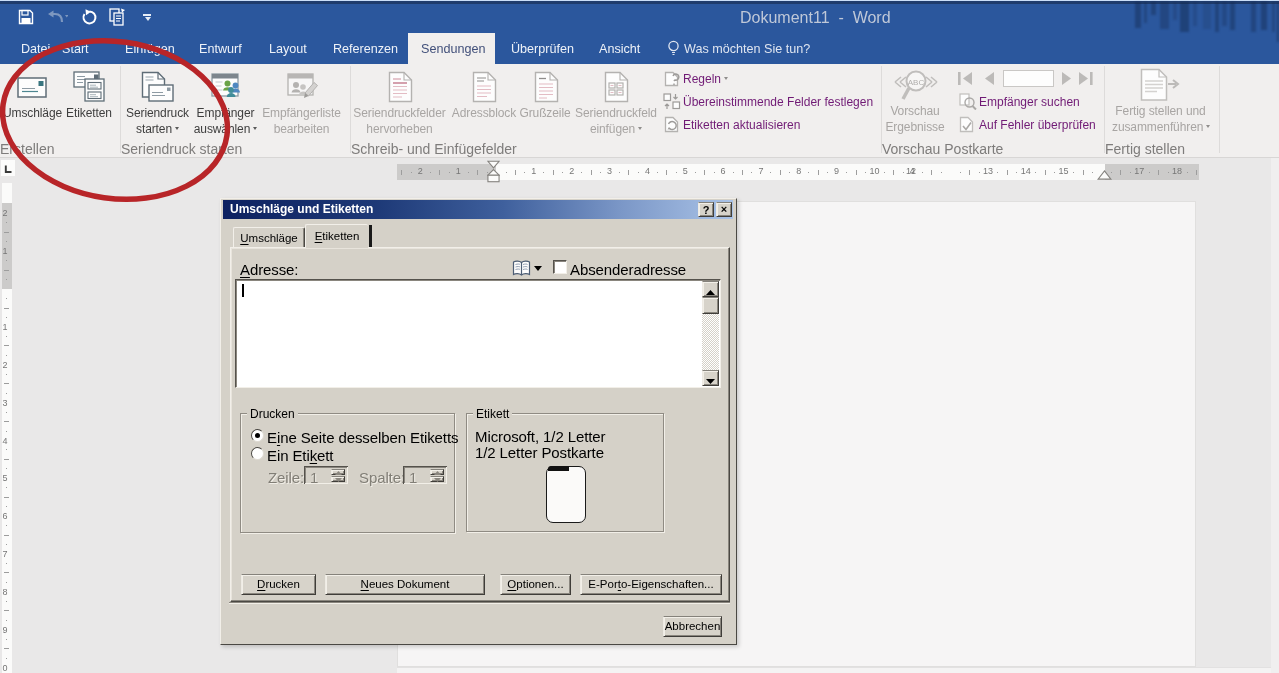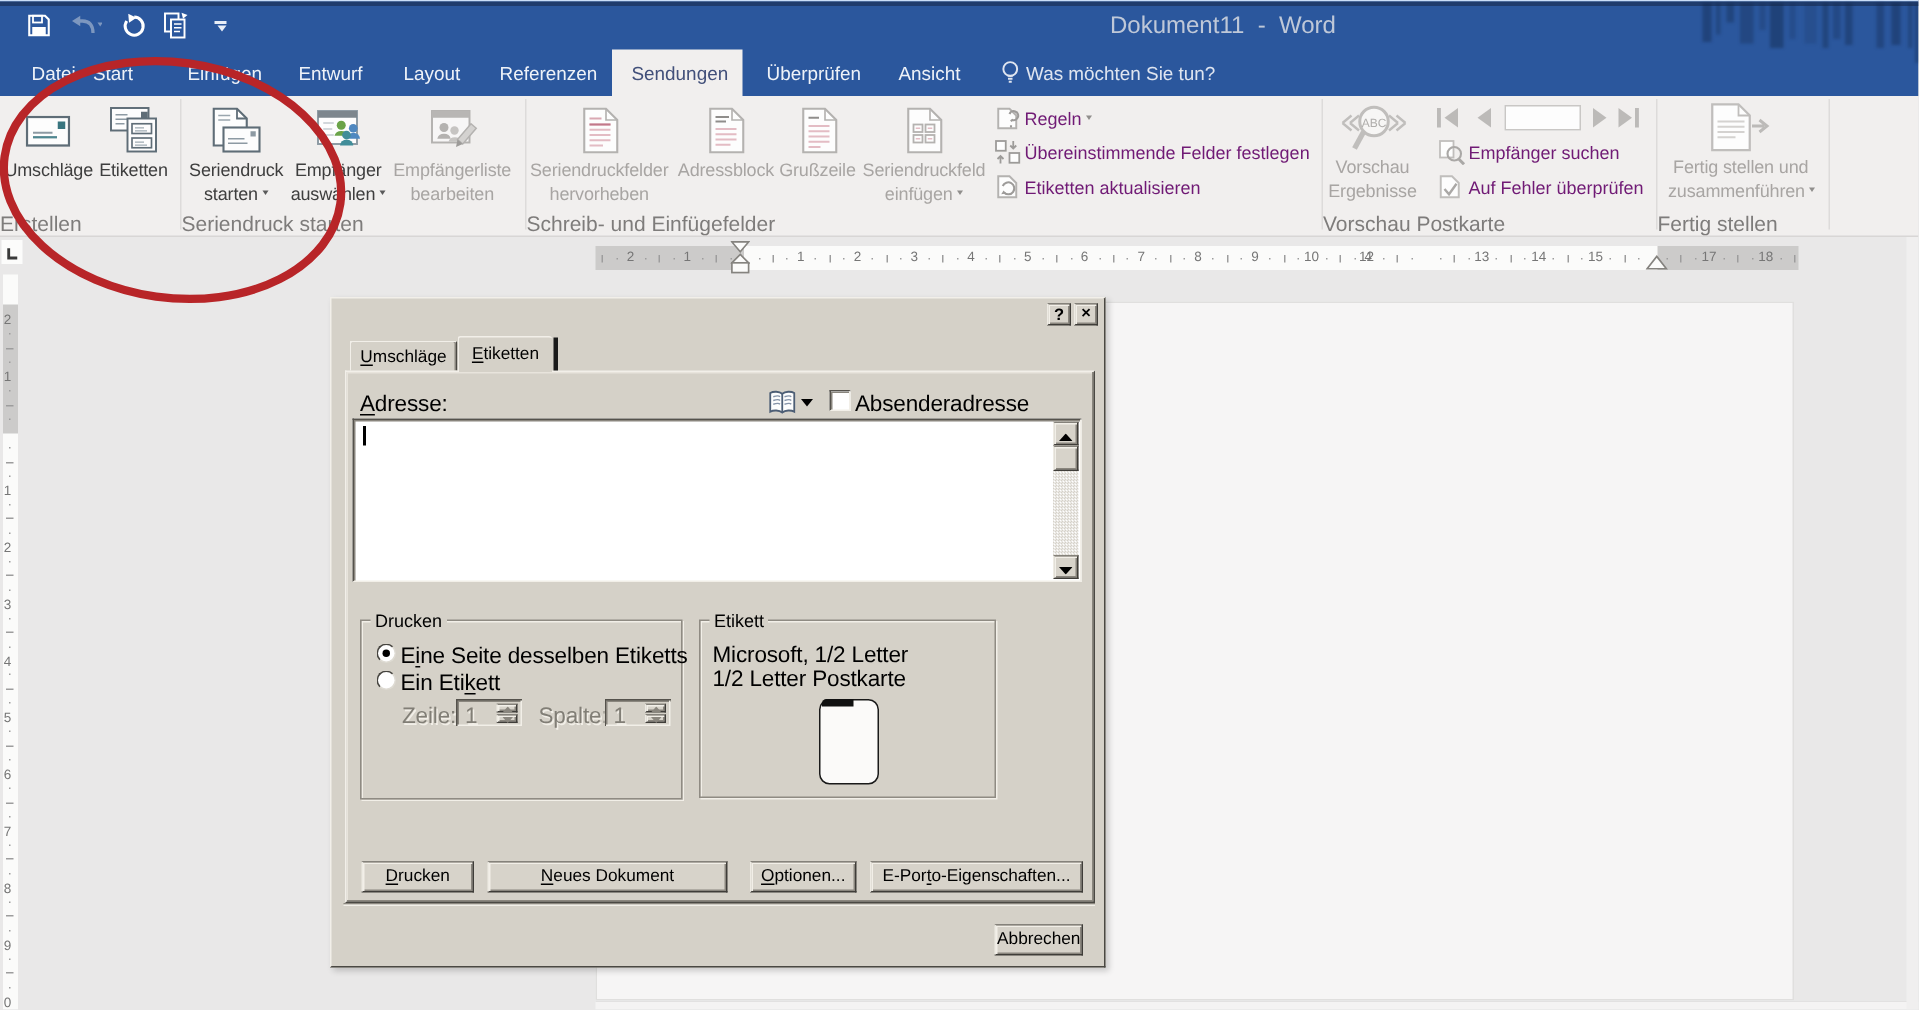--- a/index.html
+++ b/index.html
@@ -402,20 +402,21 @@
 <div class="vtick" style="top:572.4px"></div>
 <div class="vdot" style="top:581.9px"></div>
 <div class="vdot" style="top:600.8px"></div>
 <div class="vtick" style="top:610.2px"></div>
 <div class="vdot" style="top:619.7px"></div>
 <div class="vdot" style="top:638.6px"></div>
 <div class="vtick" style="top:648.1px"></div>
 <div class="vdot" style="top:657.5px"></div>
 
 <div class="a" style="left:220px;top:198px;width:517px;height:447px;background:#d5d1c8;border-top:1px solid #f2efe9;border-left:1px solid #f2efe9;border-right:1.5px solid #4a4843;border-bottom:1.5px solid #4a4843;box-shadow:2px 2px 4px rgba(0,0,0,.18)">
+ <div class="a" style="left:2px;top:1px;width:510px;height:19px;background:linear-gradient(90deg,#0d2160 0%,#1d3977 30%,#3f609d 55%,#7b97c7 78%,#aac3e7 100%);color:#fff;font-weight:bold;font-size:12px;line-height:19px;padding-left:7px">Umschläge und Etiketten</div>
  <div class="btn" style="left:477px;top:3px;width:16px;height:15px;line-height:14px;font-weight:bold;font-size:11px">?</div>
  <div class="btn" style="left:495px;top:3px;width:16px;height:15px;line-height:13px;font-weight:bold;font-size:11px">×</div>
 
  <div class="a" style="left:12px;top:28px;width:72px;height:21px;background:#d5d1c8;border-top:1px solid #f2efe9;border-left:1px solid #f2efe9;border-right:1px solid #4a4843;border-radius:2px 2px 0 0;font-size:11.5px;text-align:center;line-height:20px;box-shadow:inset -1px 0 0 #8a867e"><u>U</u>mschläge</div>
  <div class="a" style="left:84px;top:25px;width:63px;height:24px;background:#d5d1c8;border-top:1.5px solid #f2efe9;border-left:1.5px solid #f2efe9;border-radius:2px 2px 0 0;font-size:11.5px;text-align:center;line-height:22px;z-index:3"><u>E</u>tiketten</div>
  <div class="a" style="left:147.5px;top:26px;width:3px;height:22px;background:#1a1a1a;z-index:4"></div>
 
  <div class="a" style="left:9px;top:48px;width:500px;height:355px;background:#d5d1c8;border-top:1px solid #f2efe9;border-left:1px solid #f2efe9;border-right:1px solid #4a4843;border-bottom:1px solid #4a4843;box-shadow:inset -1px -1px 0 #8a867e,inset 1px 1px 0 #e8e4dc"></div>
  <div class="db a" style="left:19px;top:62px"><u>A</u>dresse:</div>
 

